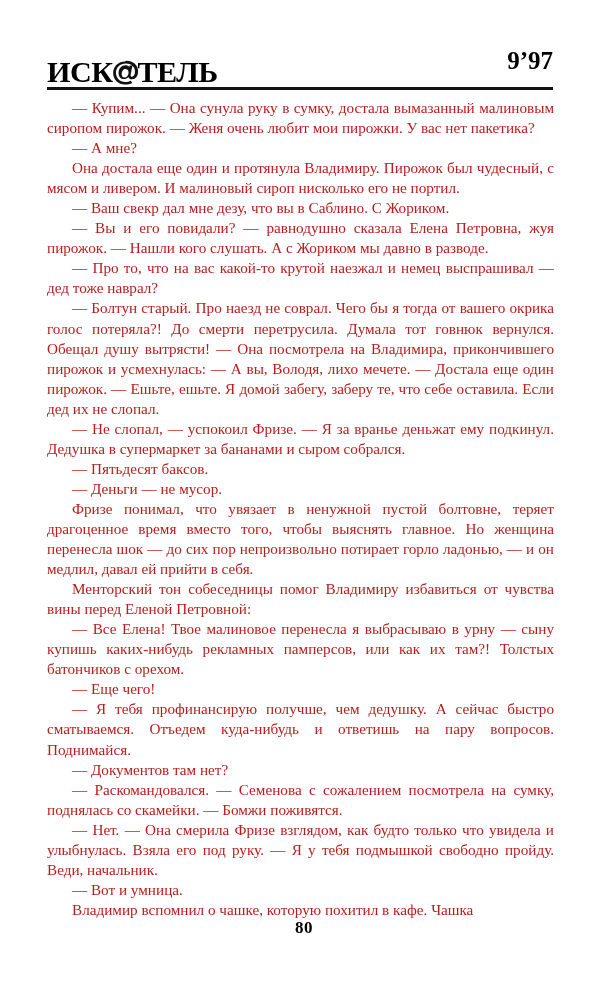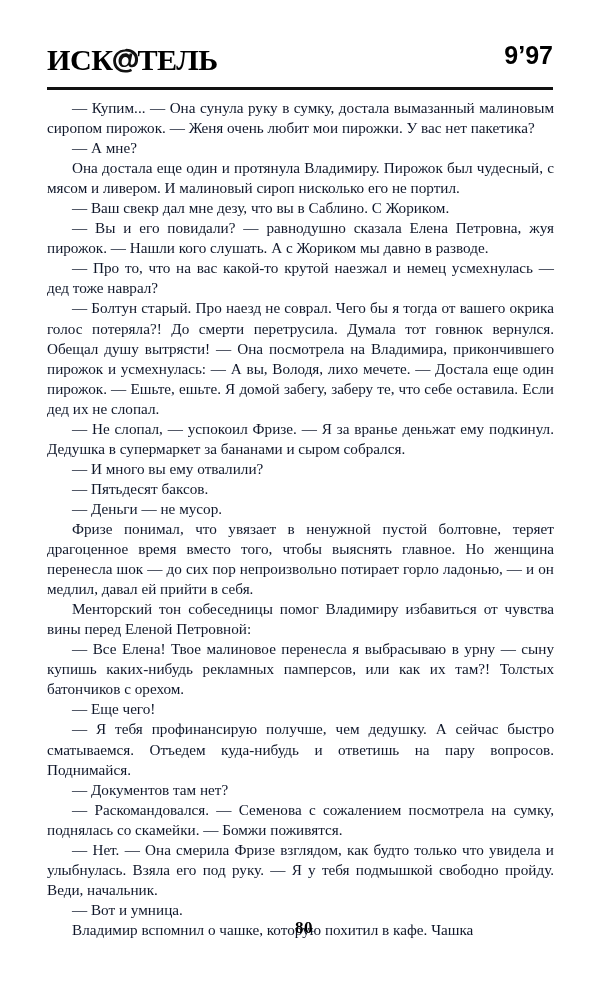--- a/index.html
+++ b/index.html
@@ -19,21 +19,21 @@
     width: 600px;
     height: 991px;
     background: #ffffff;
     box-sizing: border-box;
   }
 
   
   .running-head {
     position: absolute;
     left: 47px;
-    top: 35px;
+    top: 47px;
     width: 506px;
     height: 40px;
     display: flex;
     align-items: flex-end;
     justify-content: space-between;
   }
   .masthead {
     font-family: "Liberation Serif", "DejaVu Serif", serif;
     font-weight: bold;
     font-size: 29px;
@@ -51,26 +51,26 @@
     display: inline-block;
     width: 26px;
     height: 26px;
     position: relative;
     margin: 0 -1px 0 -1px;
     vertical-align: -4px;
   }
   .at-glyph svg { display: block; }
 
   .issue {
-    font-family: Liberation Sans, sans-serif;
+    font-family: Liberation Serif, serif;
     font-weight: bold;
     font-size: 25px;
     line-height: 25px;
     letter-spacing: 0px;
-    padding-bottom: 7px;
+    padding-bottom: 14px;
   }
 
   .head-rule {
     position: absolute;
     left: 47px;
     top: 87px;
     width: 506px;
     height: 3px;
     background: #111111;
   }
@@ -78,21 +78,21 @@
   
   .body-text {
     position: absolute;
     left: 47px;
     top: 98px;
     width: 507px;
     font-size: 15.2px;
     line-height: 20.05px;
     text-align: justify;
     text-justify: inter-word;
-    color: #0f172a;
+    color: #b91c1c;
     -webkit-font-smoothing: none;
   }
   .body-text p {
     margin: 0;
     text-indent: 25px;
     text-align: justify;
     hyphens: none;
   }
 
   
@@ -126,24 +126,23 @@
   </div>
 
   <div class="head-rule"></div>
 
   <div class="body-text">
       <p>— Купим... — Она сунула руку в сумку, достала вымазанный малиновым сиропом пирожок. — Женя очень любит мои пирожки. У вас нет пакетика?</p>
       <p>— А мне?</p>
       <p>Она достала еще один и протянула Владимиру. Пирожок был чудесный, с мясом и ливером. И малиновый сироп нисколько его не портил.</p>
       <p>— Ваш свекр дал мне дезу, что вы в Саблино. С Жориком.</p>
       <p>— Вы и его повидали? — равнодушно сказала Елена Петровна, жуя пирожок. — Нашли кого слушать. А с Жориком мы давно в разводе.</p>
-      <p>— Про то, что на вас какой-то крутой наезжал и немец усмехнулась — дед тоже наврал?</p>
+      <p>— Про то, что на вас какой-то крутой наезжал и немец выспрашивал — дед тоже наврал?</p>
       <p>— Болтун старый. Про наезд не соврал. Чего бы я тогда от вашего окрика голос потеряла?! До смерти перетрусила. Думала тот говнюк вернулся. Обещал душу вытрясти! — Она посмотрела на Владимира, прикончившего пирожок и усмехнулась: — А вы, Володя, лихо мечете. — Достала еще один пирожок. — Ешьте, ешьте. Я домой забегу, заберу те, что себе оставила. Если дед их не слопал.</p>
       <p>— Не слопал, — успокоил Фризе. — Я за вранье деньжат ему подкинул. Дедушка в супермаркет за бананами и сыром собрался.</p>
-      <p>— И много вы ему отвалили?</p>
       <p>— Пятьдесят баксов.</p>
       <p>— Деньги — не мусор.</p>
       <p>Фризе понимал, что увязает в ненужной пустой болтовне, теряет драгоценное время вместо того, чтобы выяснять главное. Но женщина перенесла шок — до сих пор непроизвольно потирает горло ладонью, — и он медлил, давал ей прийти в себя.</p>
       <p>Менторский тон собеседницы помог Владимиру избавиться от чувства вины перед Еленой Петровной:</p>
       <p>— Все Елена! Твое малиновое перенесла я выбрасываю в урну — сыну купишь каких-нибудь рекламных памперсов, или как их там?! Толстых батончиков с орехом.</p>
       <p>— Еще чего!</p>
       <p>— Я тебя профинансирую получше, чем дедушку. А сейчас быстро сматываемся. Отъедем куда-нибудь и ответишь на пару вопросов. Поднимайся.</p>
       <p>— Документов там нет?</p>
       <p>— Раскомандовался. — Семенова с сожалением посмотрела на сумку, поднялась со скамейки. — Бомжи поживятся.</p>
       <p>— Нет. — Она смерила Фризе взглядом, как будто только что увидела и улыбнулась. Взяла его под руку. — Я у тебя подмышкой свободно пройду. Веди, начальник.</p>

